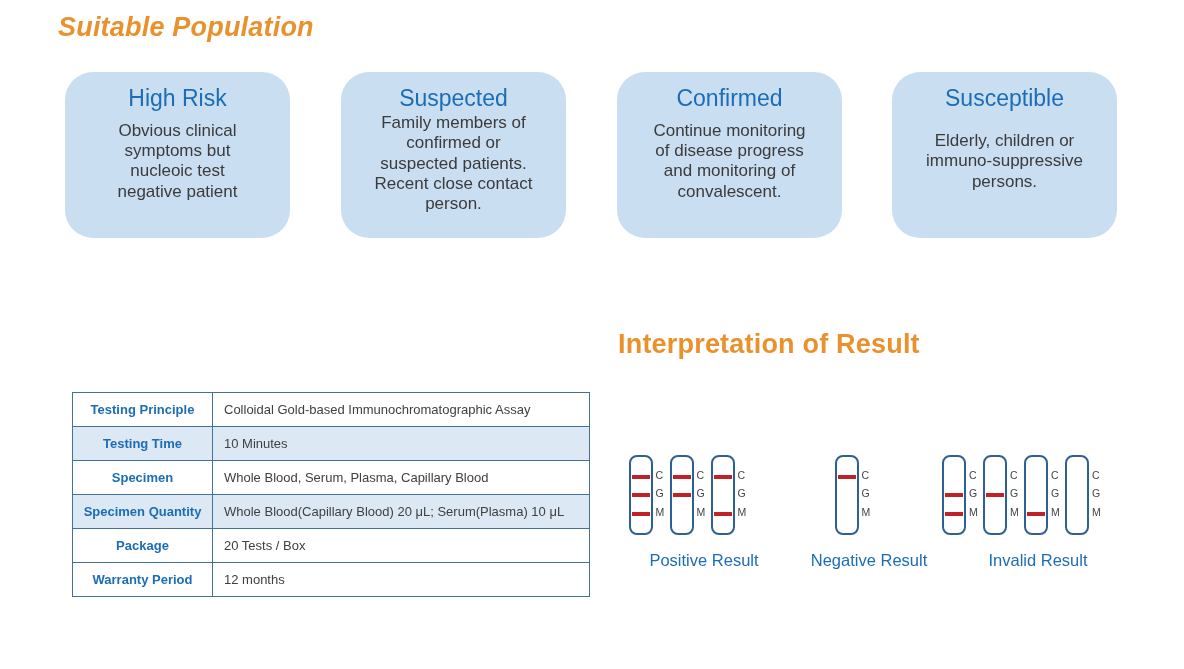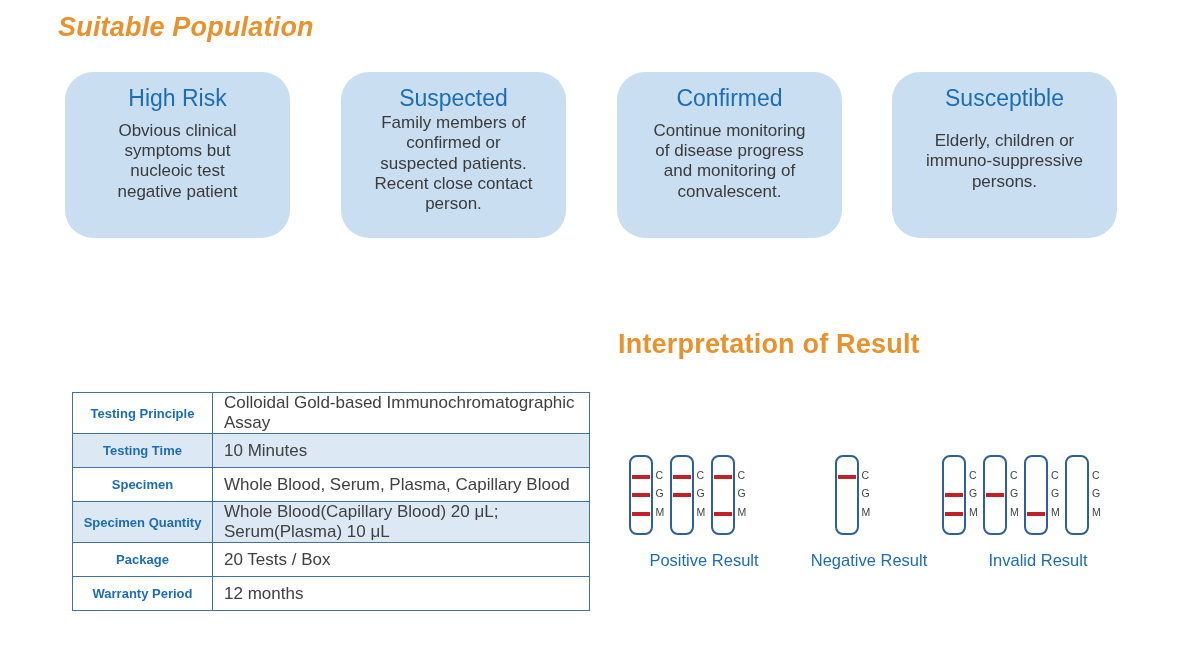--- a/index.html
+++ b/index.html
@@ -52,21 +52,21 @@
   .spec-table td{
     border:1px solid var(--table_border);
     height:34px;vertical-align:middle;
   }
   .spec-table td.lbl{
     width:140px;text-align:center;
     font-size:13px;font-weight:bold;color:var(--title_blue);
     padding:0 4px;
   }
   .spec-table td.val{
-    font-size:17px;color:var(--value_text);
+    font-size:13px;color:var(--value_text);
     padding:0 6px 0 11px;
   }
   .spec-table tr.alt td{background:var(--row_alt_bg);}
 
   
   .result-group{
     position:absolute;top:455px;
     display:flex;flex-direction:column;align-items:center;
   }
   #group-0{left:626px;width:128px;}

